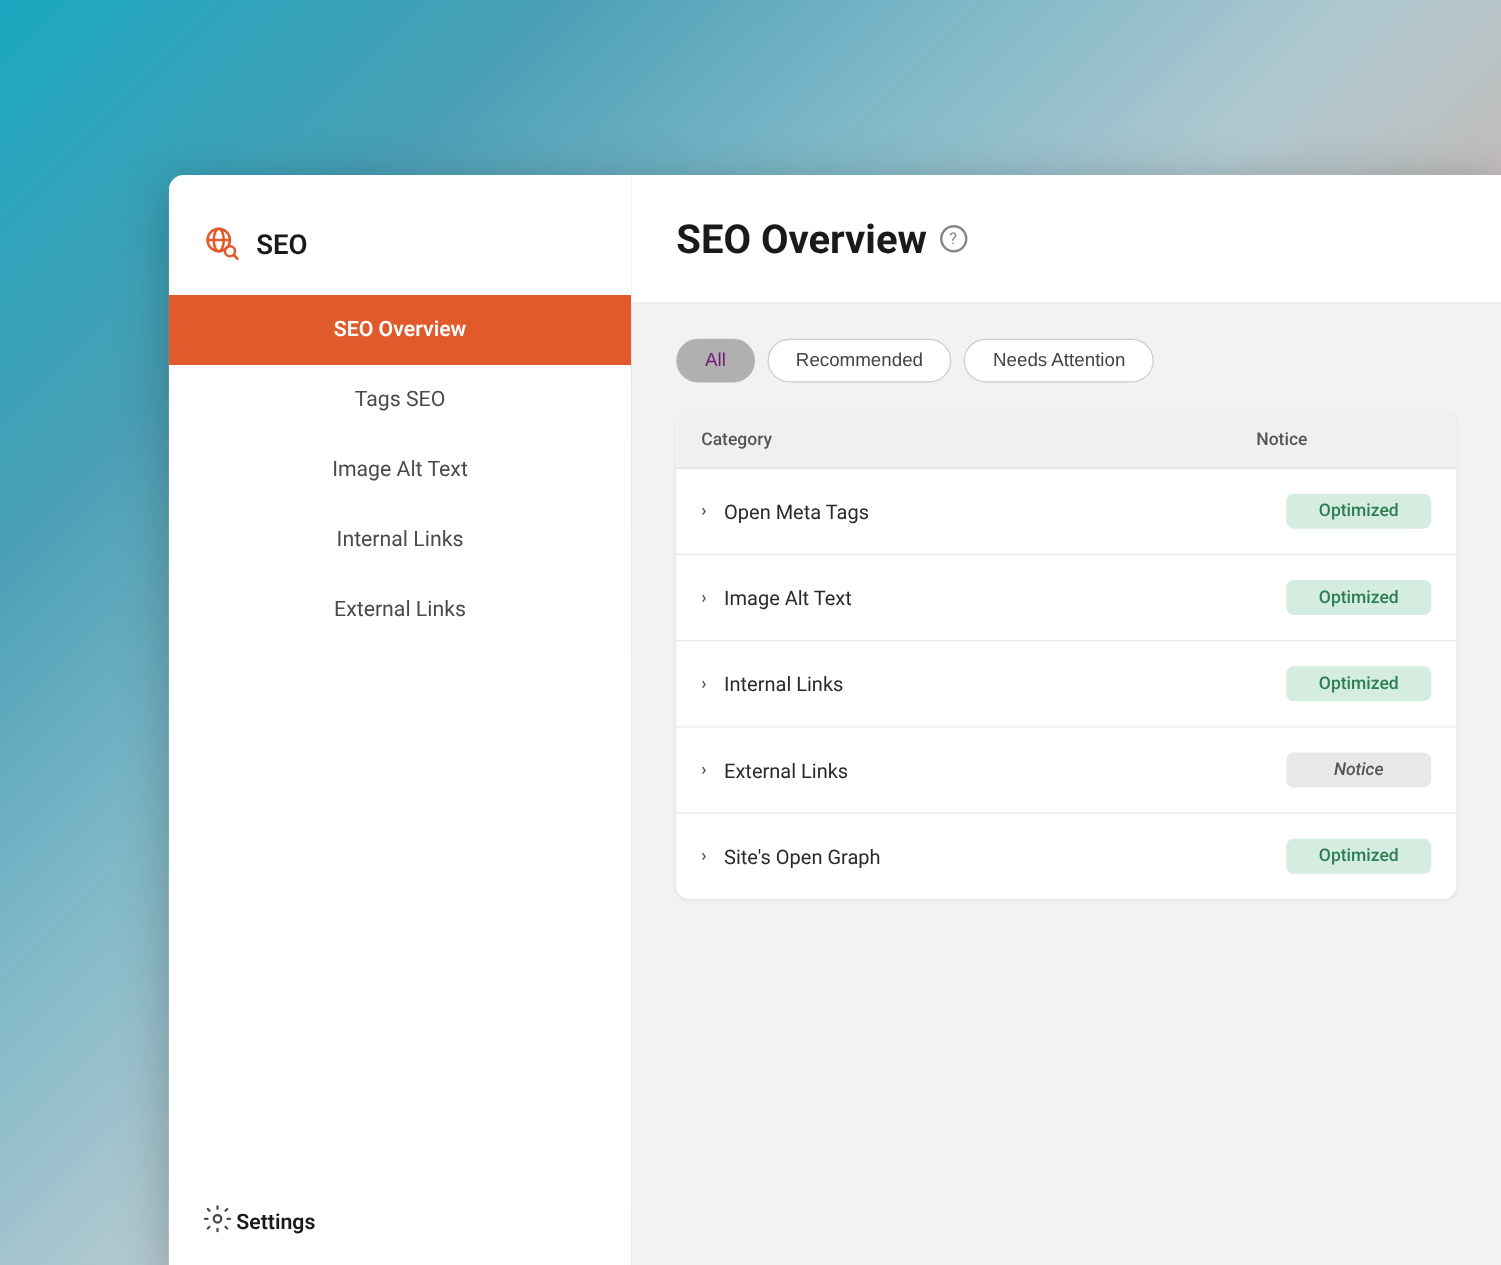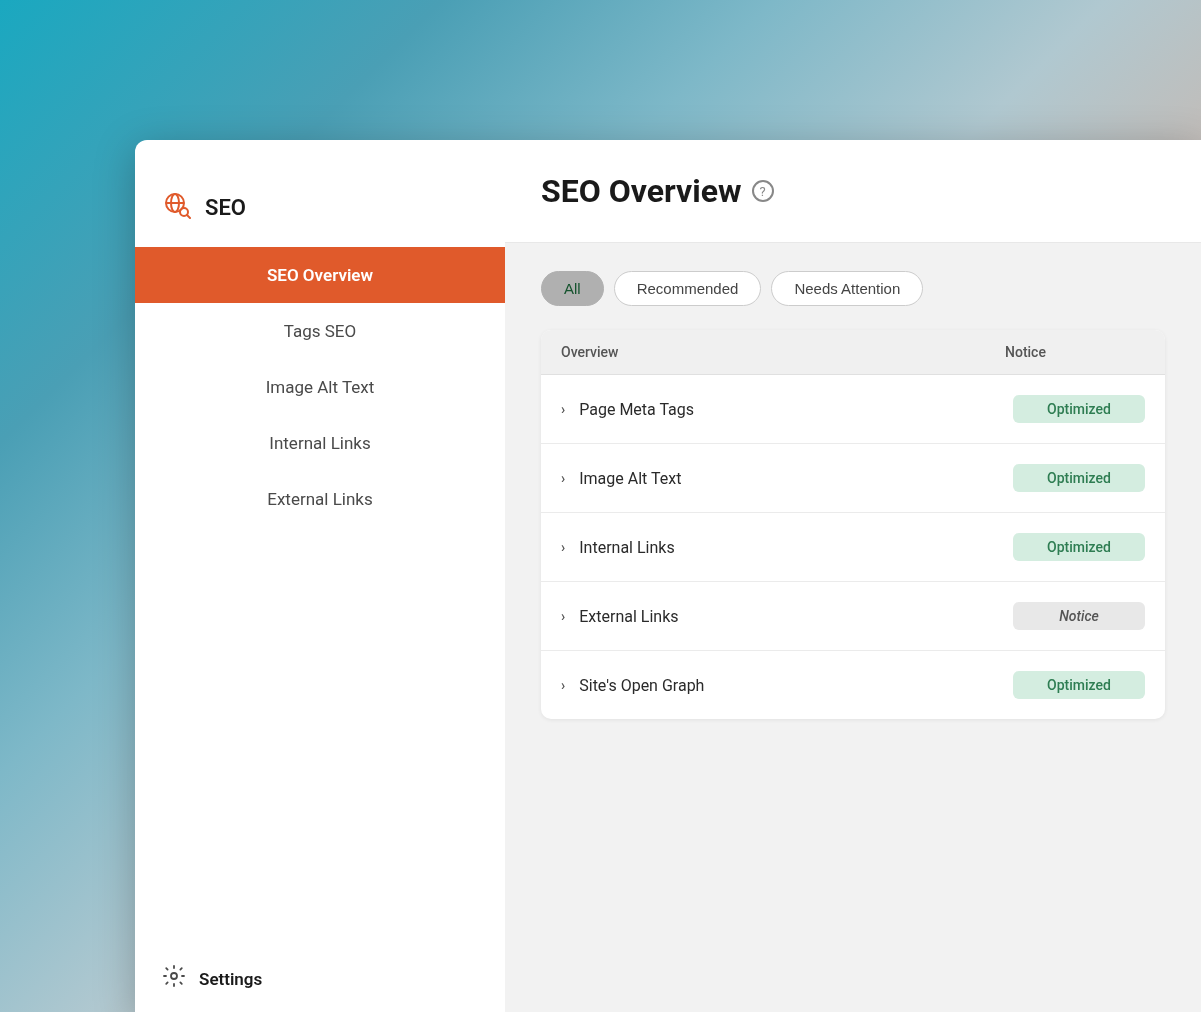--- a/index.html
+++ b/index.html
@@ -30,21 +30,21 @@
       box-shadow: 0 8px 40px rgba(0,0,0,0.25);
     }
 
     
     .sidebar {
       width: 370px;
       min-width: 370px;
       background: #fff;
       display: flex;
       flex-direction: column;
-      padding-top: 35px;
+      padding-top: 24px;
     }
 
     .sidebar-header {
       display: flex;
       align-items: center;
       gap: 14px;
       padding: 16px 28px 24px 28px;
     }
 
     .sidebar-header-title {
@@ -69,21 +69,21 @@
 
     .sidebar-nav-item.active {
       background: #e05a2b;
       color: #fff;
       font-weight: 600;
     }
 
     .sidebar-settings {
       display: flex;
       align-items: center;
-      gap: 14px;
+      gap: 4px;
       padding: 20px 28px;
       font-size: 17px;
       font-weight: 600;
       color: #1a1a1a;
       cursor: pointer;
       margin-top: auto;
     }
 
     .settings-icon {
       font-size: 22px;
@@ -158,21 +158,21 @@
       background: #fff;
       font-size: 15px;
       color: #444;
       cursor: pointer;
       font-weight: 400;
     }
 
     .filter-tab.active {
       background: #b0b0b0;
       border-color: #b0b0b0;
-      color: #14532d;
+      color: #701a75;
       font-weight: 500;
     }
 
     
     .seo-table {
       background: #fff;
       border-radius: 10px;
       overflow: hidden;
       box-shadow: 0 1px 4px rgba(0,0,0,0.07);
     }
@@ -224,21 +224,21 @@
       font-size: 16px;
       color: #2a2a2a;
       font-weight: 400;
     }
 
     .status-badge {
       padding: 6px 16px;
       border-radius: 6px;
       font-size: 14px;
       font-weight: 500;
-      width: 132px;
+      width: 116px;
       text-align: center;
     }
 
     .status-optimized {
       background: #d4ede0;
       color: #2e7d52;
     }
 
     .status-notice {
       background: #e8e8e8;
@@ -325,27 +325,27 @@
           <span>Recommended</span>
         </button>
         <button class="filter-tab">
           <span>Needs Attention</span>
         </button>
       </div>
 
       <div class="seo-table">
 
         <div class="table-header">
-          <div class="table-header-category">Overview</div>
+          <div class="table-header-category">Category</div>
           <div class="table-header-status">Notice</div>
         </div>
 
         <div class="table-row">
           <span class="row-chevron">›</span>
-          <span class="row-label">Page Meta Tags</span>
+          <span class="row-label">Open Meta Tags</span>
           <span class="status-badge status-optimized">Optimized</span>
         </div>
 
         <div class="table-row">
           <span class="row-chevron">›</span>
           <span class="row-label">Image Alt Text</span>
           <span class="status-badge status-optimized">Optimized</span>
         </div>
 
         <div class="table-row">

